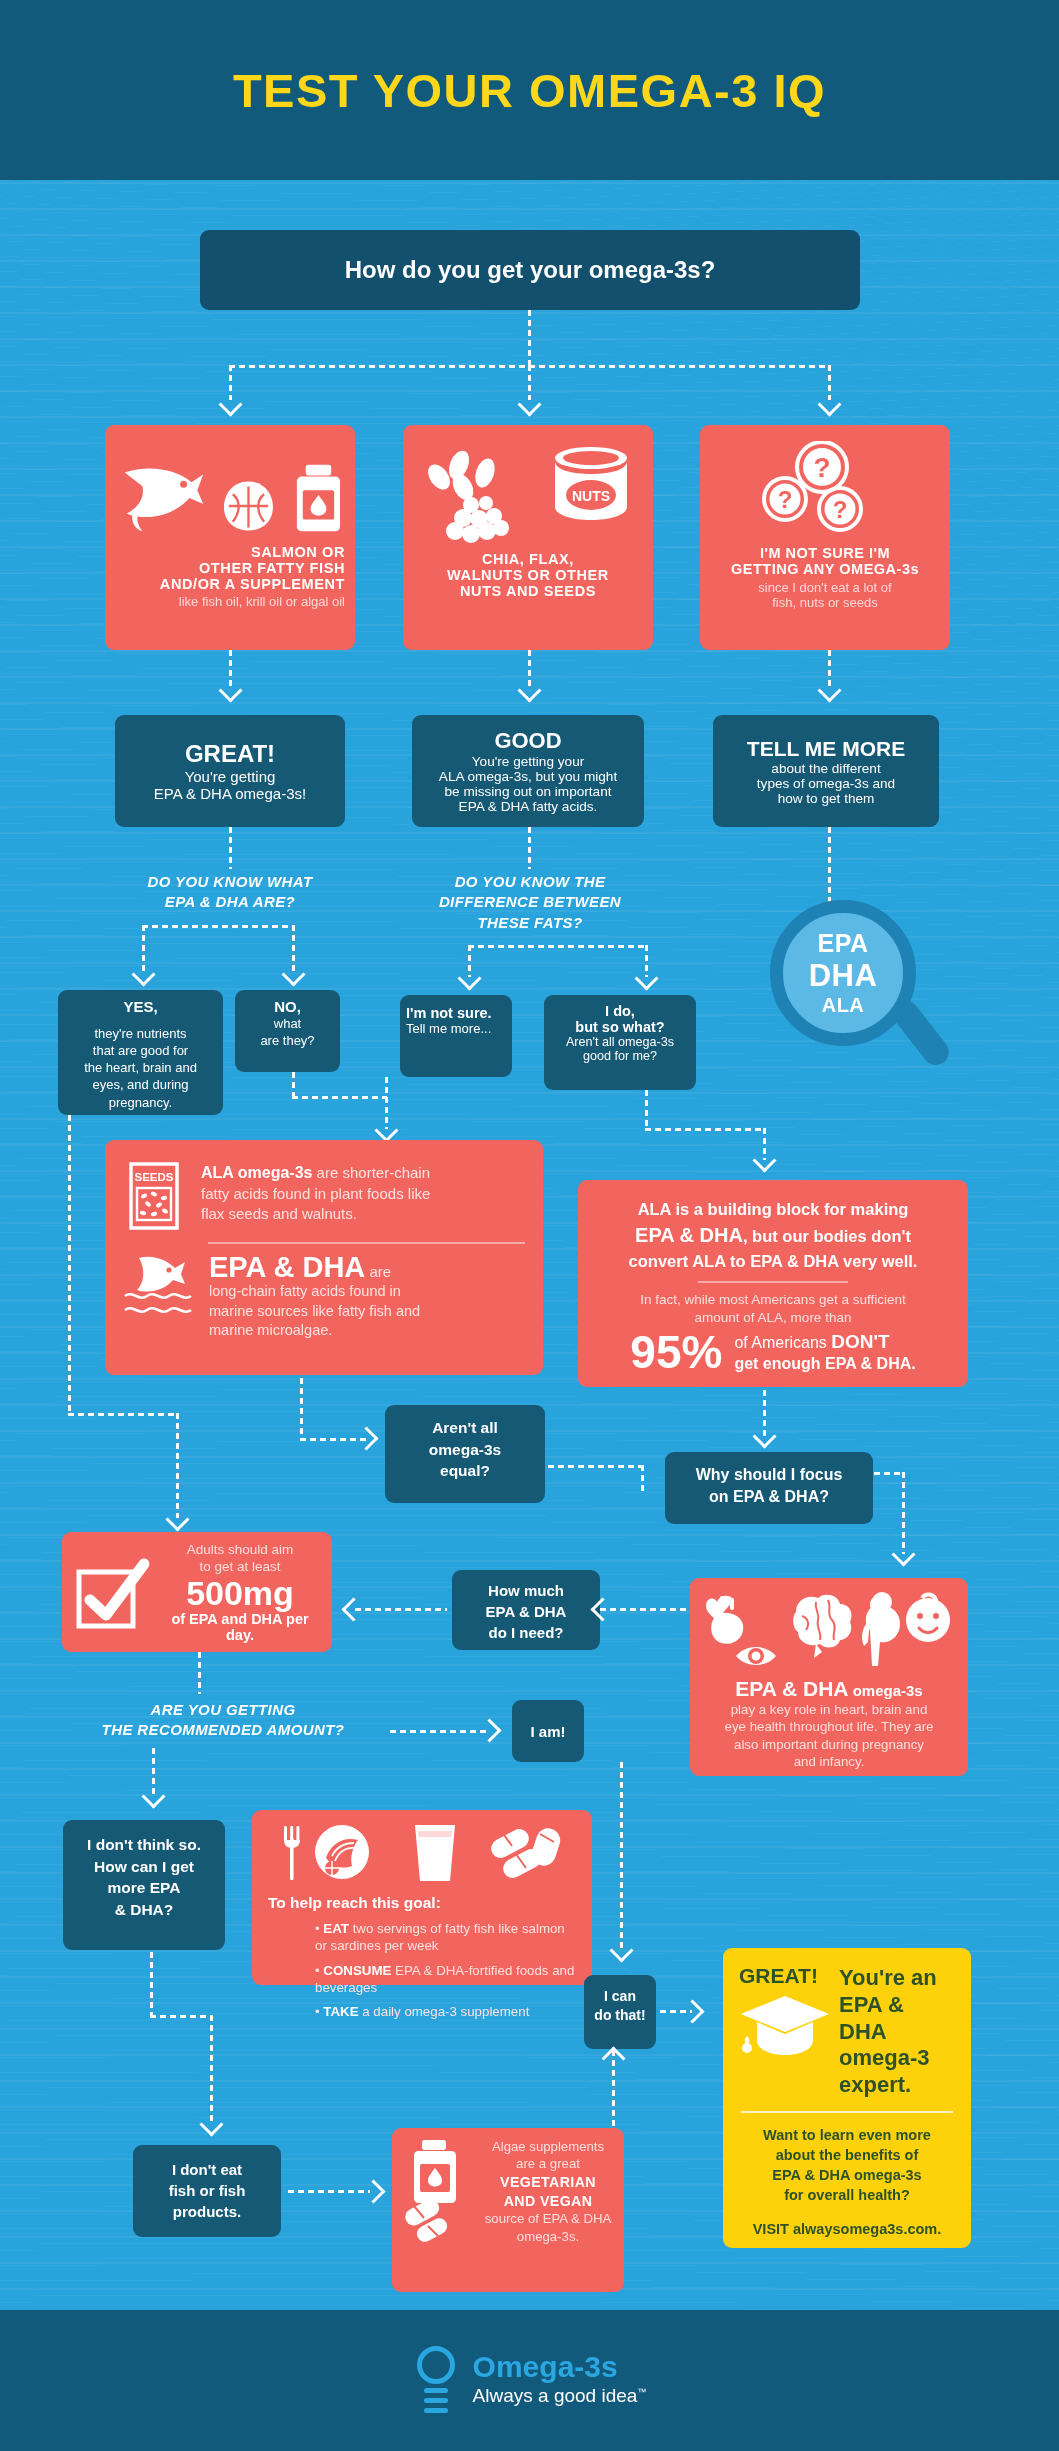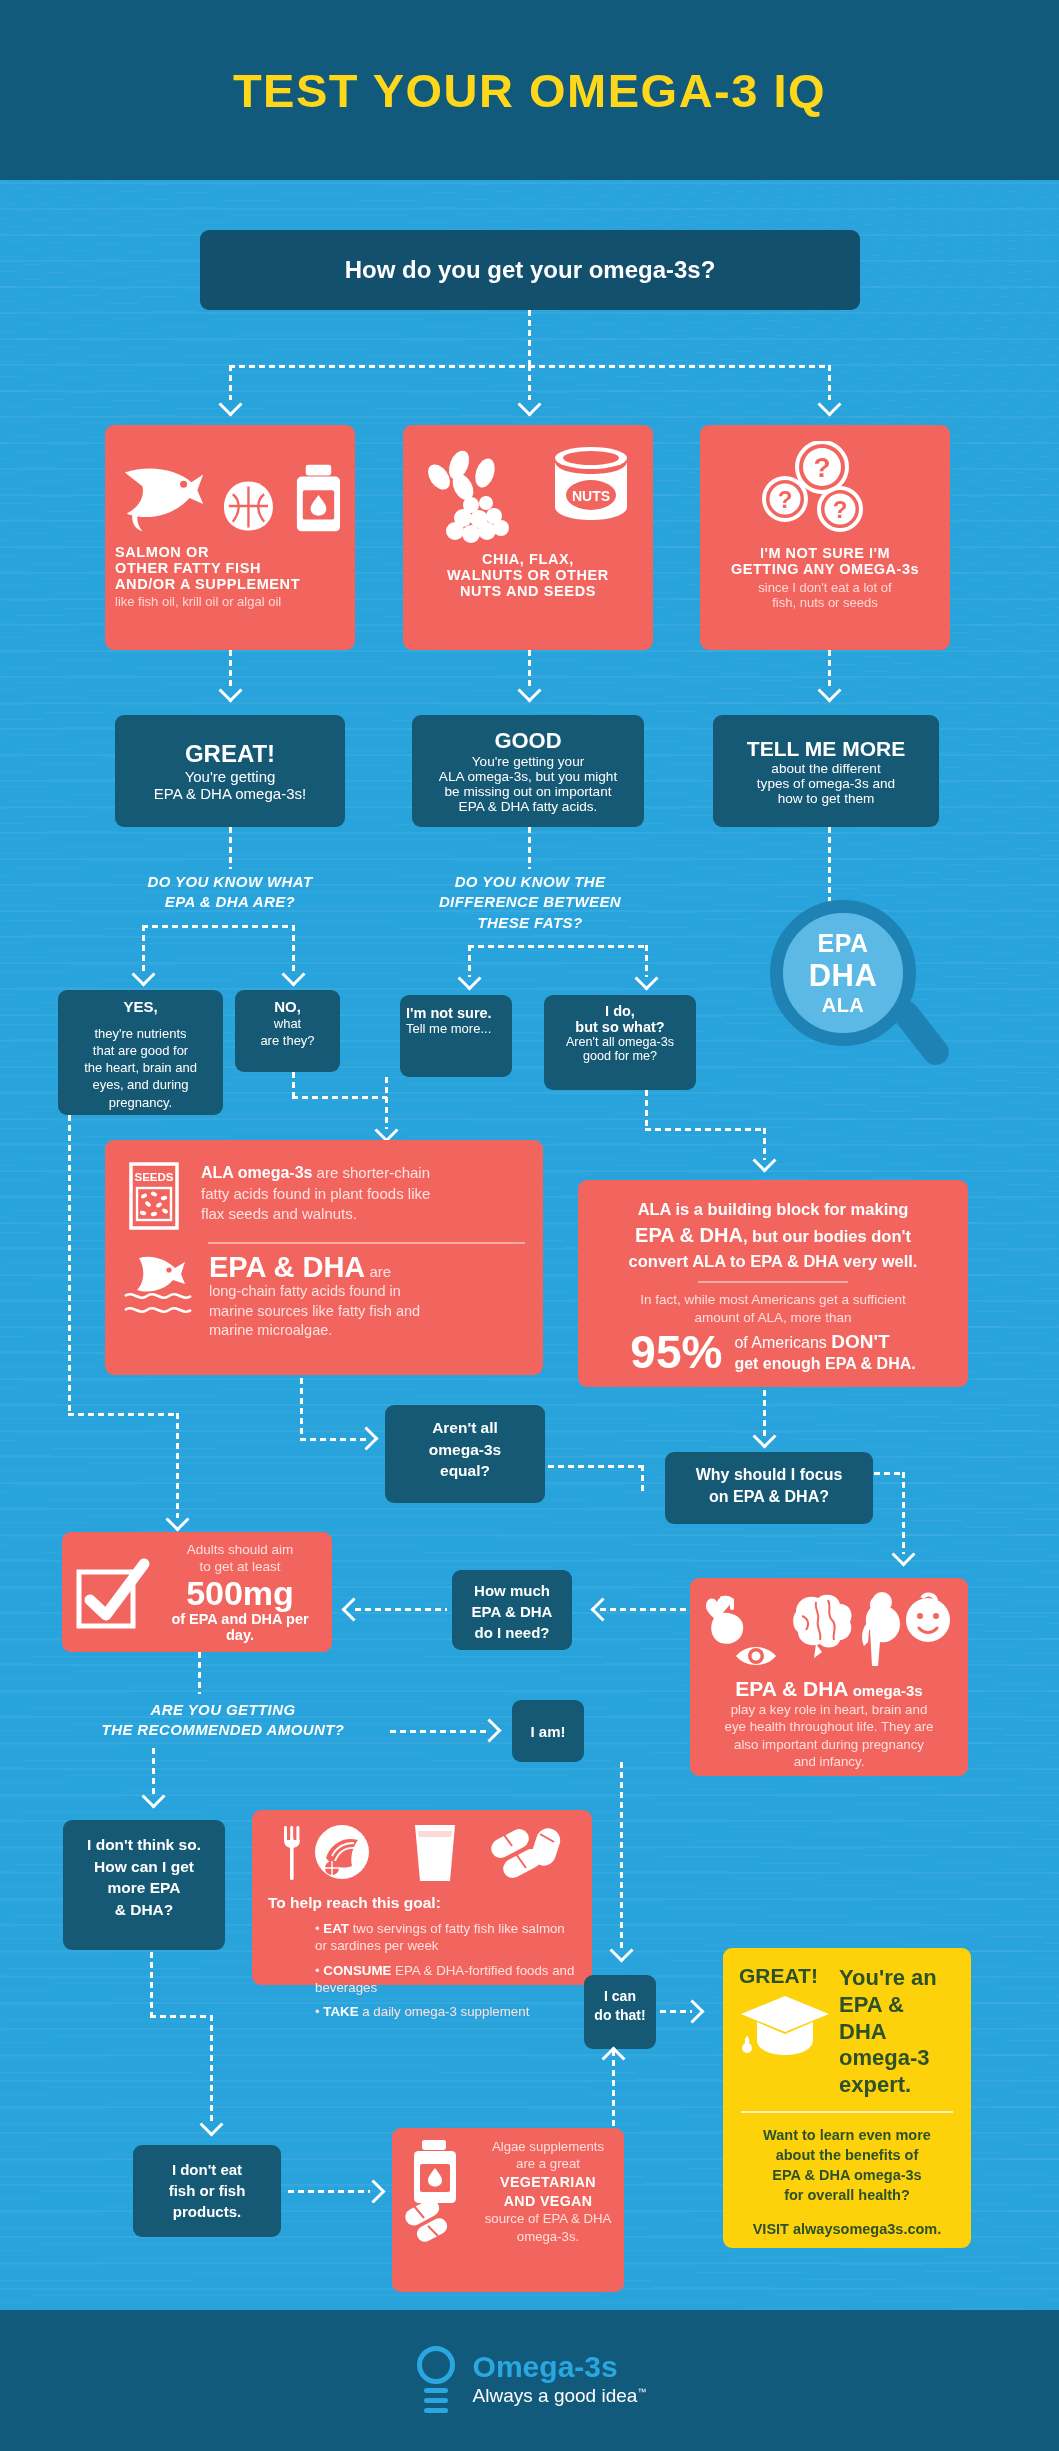--- a/index.html
+++ b/index.html
@@ -197,21 +197,21 @@
         <path fill="#fff" d="M28 3 C44 3 53 16 53 29 C53 43 43 53 28 53 C13 53 3 43 3 29 C3 16 12 3 28 3 Z"></path>
         <path fill="none" stroke="#f2655f" stroke-width="2.4" d="M28 8 V50 M12 16 C20 22 20 34 12 44 M44 16 C36 22 36 34 44 44 M8 28 H48"></path>
       </svg>
       <svg width="54" height="70" viewBox="0 0 54 70">
         <rect x="14" y="0" width="26" height="11" rx="2.5" fill="#fff"></rect>
         <rect x="5" y="12" width="44" height="56" rx="5" fill="#fff"></rect>
         <rect x="11" y="26" width="32" height="30" rx="2" fill="#f2655f"></rect>
         <path fill="#fff" d="M27 31 C32 38 35 41 35 45 C35 49 31.6 52 27 52 C22.4 52 19 49 19 45 C19 41 22 38 27 31 Z"></path>
       </svg>
     </div>
-    <div style="text-align:left; margin-top:10px;">
+    <div style="text-align:right; margin-top:10px;">
       <div style="font-size:14.5px; font-weight:bold; letter-spacing:.6px;">SALMON OR</div>
       <div style="font-size:14.5px; font-weight:bold; letter-spacing:.6px;">OTHER FATTY FISH</div>
       <div style="font-size:14.5px; font-weight:bold; letter-spacing:.6px;">AND/OR A SUPPLEMENT</div>
       <div style="font-size:13px; color:#ffd8d6; margin-top:2px;">like fish oil, krill oil or algal oil</div>
     </div>
   </div>
 
   <div class="box pink" style="left:403px; top:425px; width:250px; height:225px; padding:14px 10px;">
     <div style="position:relative; height:100px;">
       <svg width="86" height="62" viewBox="0 0 86 62" style="position:absolute; left:10px; top:4px;">
@@ -486,21 +486,21 @@
         <div style="font-size:13.5px; color:#ffdedc; line-height:1.25;">
           <div>Adults should aim</div>
           <div>to get at least</div>
         </div>
         <div style="font-size:34px; font-weight:bold; line-height:1.05;">500mg</div>
         <div style="font-size:14.5px; font-weight:bold;">of EPA and DHA per day.</div>
       </div>
     </div>
   </div>
 
-  <div class="box navy" style="left:452px; top:1570px; width:120px; height:80px; padding:10px 6px; text-align:center;">
+  <div class="box navy" style="left:452px; top:1570px; width:148px; height:80px; padding:10px 6px; text-align:center;">
     <div style="font-size:15px; font-weight:bold; line-height:1.4;">
       <div>How much</div>
       <div>EPA &amp; DHA</div>
       <div>do I need?</div>
     </div>
   </div>
   <div class="dot-h" style="left:355px; top:1608px; width:92px;"></div>
   <div class="chev left" style="left:345px; top:1601px;"></div>
   <div class="dot-h" style="left:600px; top:1608px; width:90px;"></div>
   <div class="chev left" style="left:594px; top:1601px;"></div>

